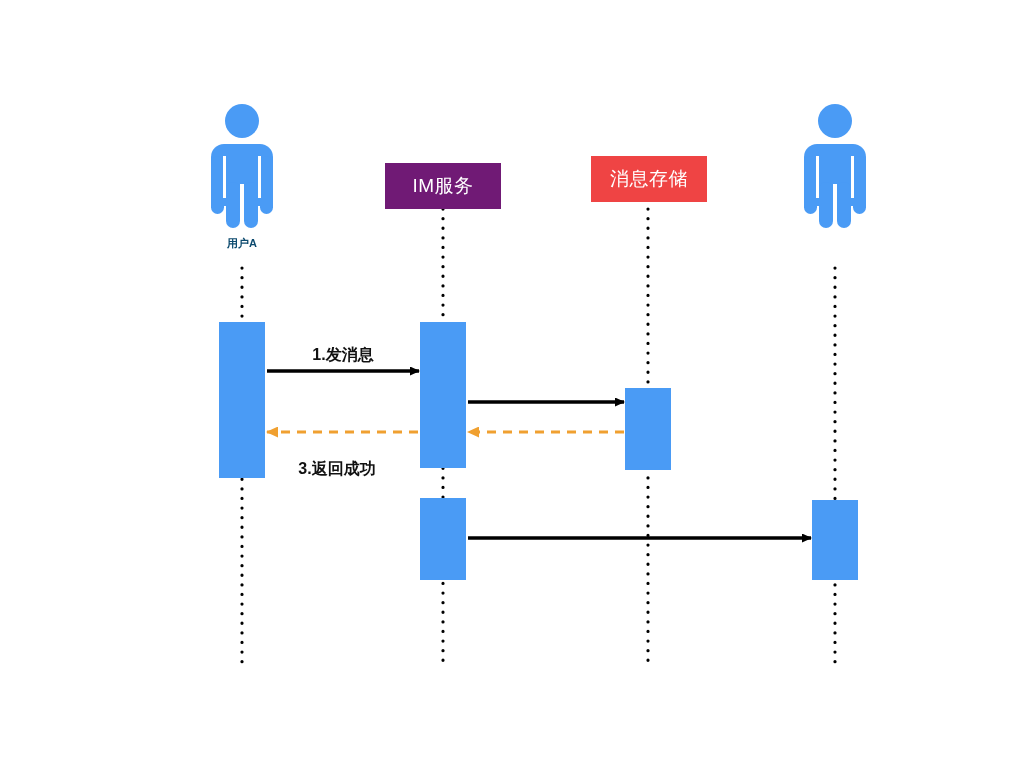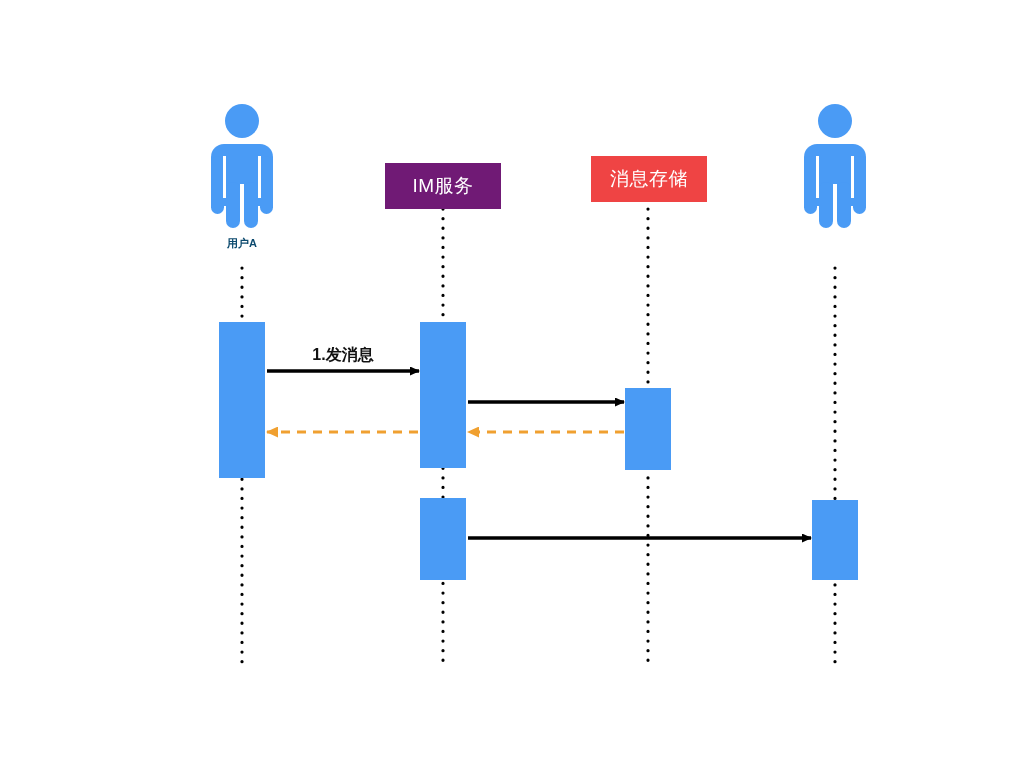--- a/index.html
+++ b/index.html
@@ -134,14 +134,15 @@
       </div>
       <div class="head-box" style="left: 591px; top: 156px; width: 116px; height: 46px; background: #ef4444;">
         <span>消息存储</span>
       </div>
       <div class="activation" style="left: 219px; top: 322px; width: 46px; height: 156px; background: rgb(74, 155, 245);"></div>
       <div class="activation" style="left: 420px; top: 322px; width: 46px; height: 146px; background: rgb(74, 155, 245);"></div>
       <div class="activation" style="left: 625px; top: 388px; width: 46px; height: 82px; background: rgb(74, 155, 245);"></div>
       <div class="activation" style="left: 420px; top: 498px; width: 46px; height: 82px; background: rgb(74, 155, 245);"></div>
       <div class="activation" style="left: 812px; top: 500px; width: 46px; height: 80px; background: rgb(74, 155, 245);"></div>
       <div class="msg-label" style="left: 213px; top: 345px; width: 260px;">1.发消息</div>
+      <div class="msg-label" style="left: 207px; top: 459px; width: 260px;">3.返回成功</div>
     </div>
 </div>
 
 </body></html>

